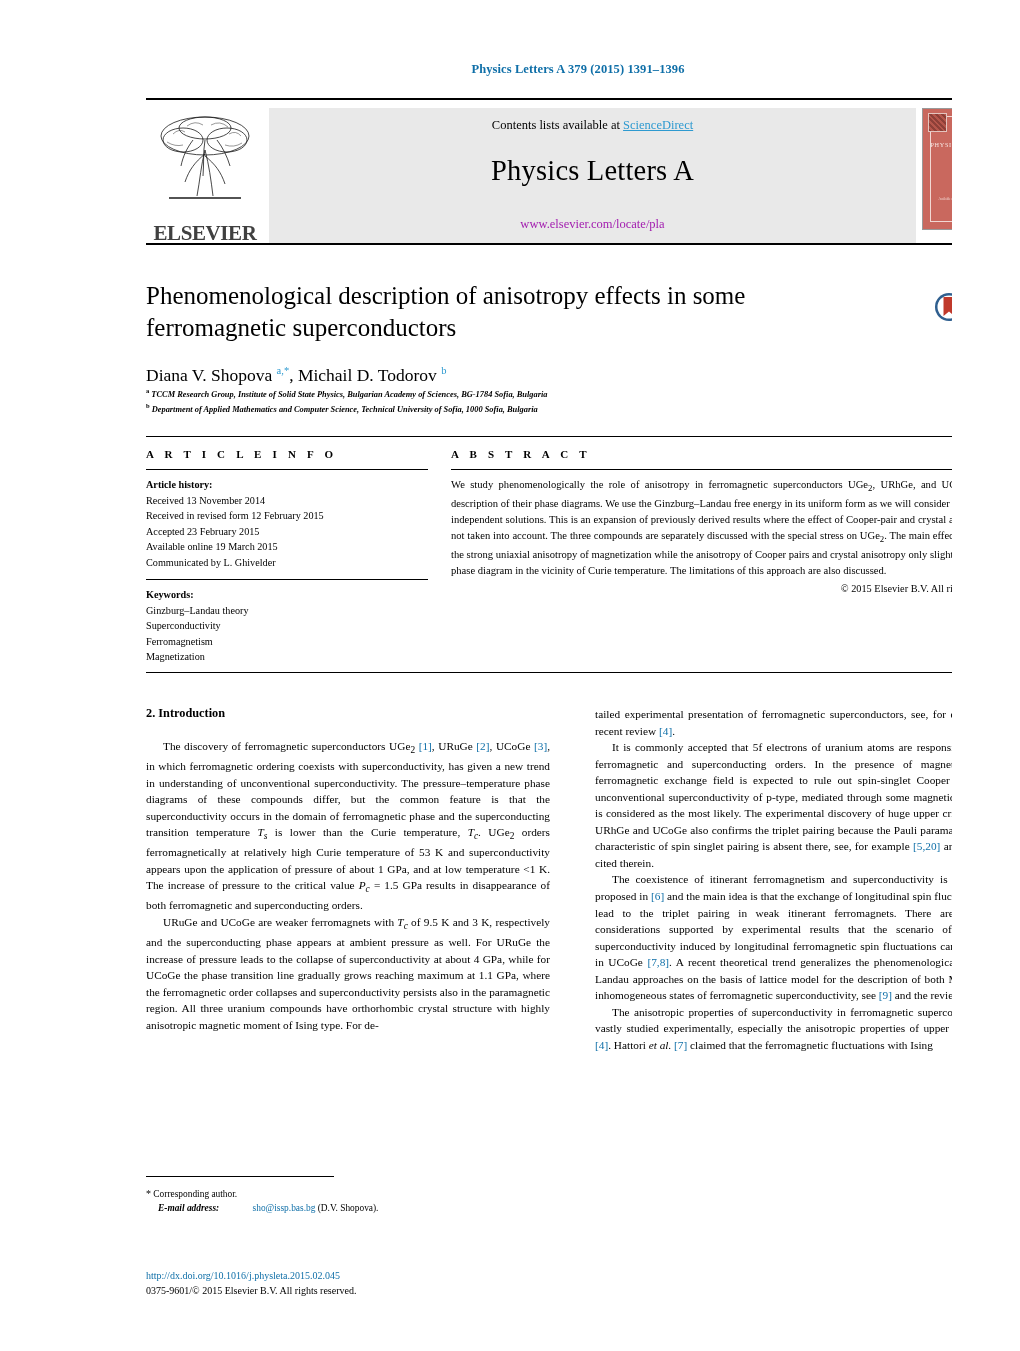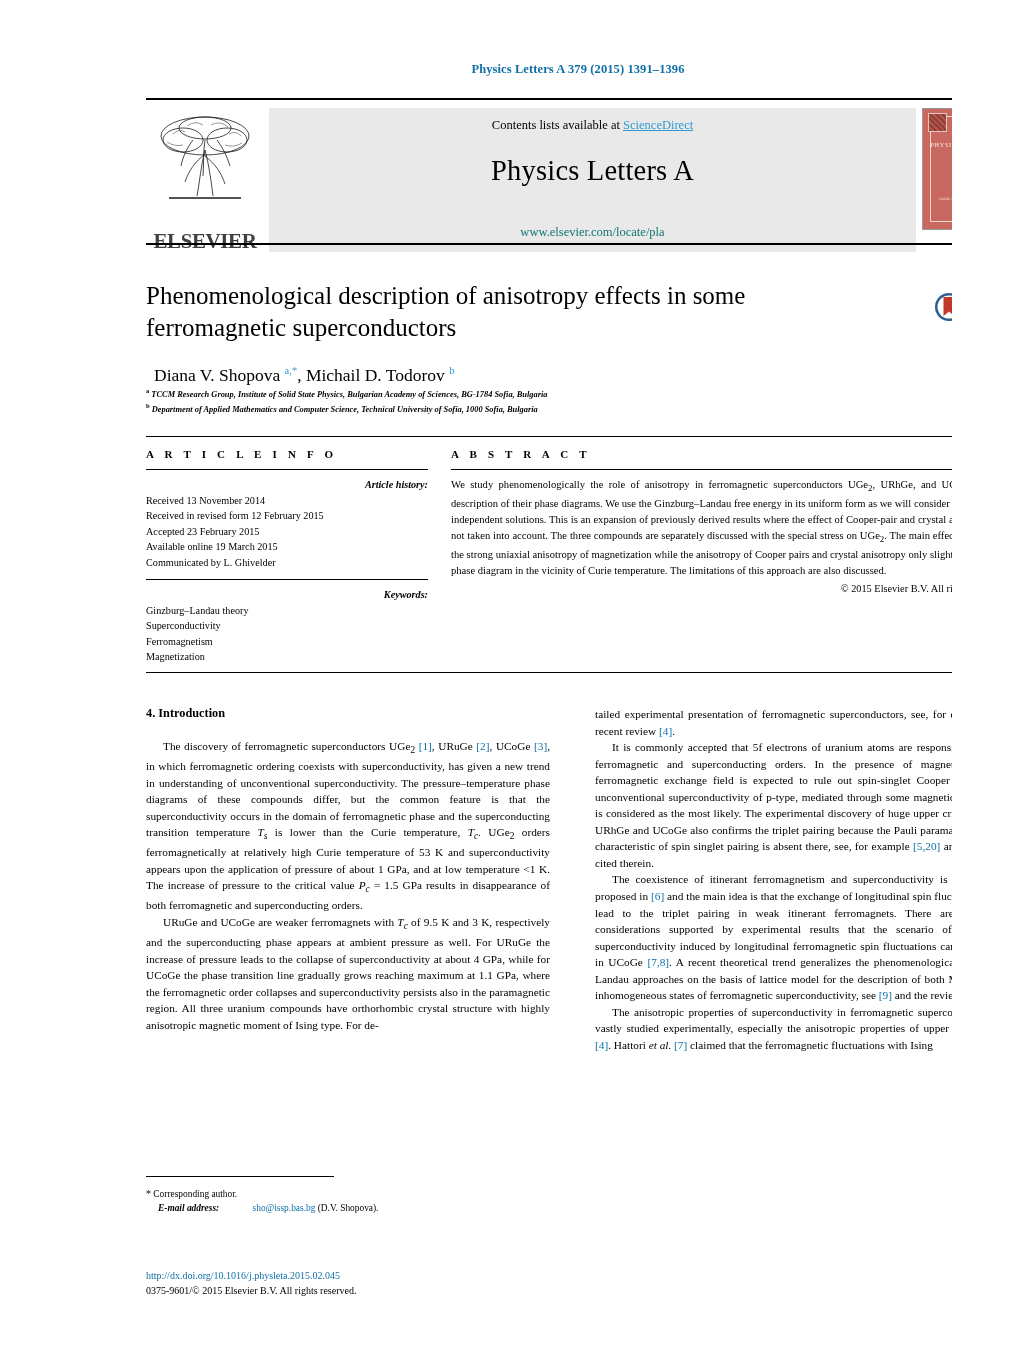--- a/index.html
+++ b/index.html
@@ -80,23 +80,23 @@
   }
   .contents-line .sd {
     color: #2e9ad0;
   }
   .journal-title {
     font-size: 28.5px;
     margin-top: 22px;
     letter-spacing: 0.2px;
   }
   .journal-url {
-    margin-top: 38px;
+    margin-top: 30px;
     font-size: 12.5px;
-    color: #0f766e;
+    color: #a21caf;
   }
   .cover-thumb {
     flex: 0 0 88px;
     width: 88px;
     height: 122px;
     border: 1px solid #999;
     background: #c9685e;
     position: relative;
     box-sizing: border-box;
   }
@@ -163,21 +163,20 @@
   }
   .paper-title {
     font-size: 25px;
     line-height: 1.26;
     font-weight: normal;
     margin: 0;
   }
   .authors {
     margin-top: 22px;
     font-size: 17.5px;
-    margin-left: 8px;
   }
   .authors sup {
     font-size: 10.5px;
     color: #2e9ad0;
     vertical-align: super;
   }
   .affils {
     position: absolute;
     top: 386px;
     left: 78px;
@@ -234,23 +233,21 @@
   }
   .thin-rule {
     border-top: 0.8px solid #000;
     margin-bottom: 7px;
   }
   .info-group {
     font-size: 10.2px;
     line-height: 1.52;
   }
   .info-group .lbl {
-    font-style: italic;
-    font-weight: bold;
-    text-align: right;
+    font-weight: bold;
   }
   .info-gap { height: 9px; }
   .abstract-text {
     font-size: 10.6px;
     line-height: 1.53;
     text-align: justify;
   }
   .copyright {
     margin-top: 4px;
     font-size: 10.3px;
@@ -427,21 +424,21 @@
   <div class="abs-col">
     <div class="sec-head">A B S T R A C T</div>
     <div class="thin-rule"></div>
     <div class="abstract-text">We study phenomenologically the role of anisotropy in ferromagnetic superconductors UGe<sub>2</sub>, URhGe, and UCoGe for the description of their phase diagrams. We use the Ginzburg–Landau free energy in its uniform form as we will consider only spatially independent solutions. This is an expansion of previously derived results where the effect of Cooper-pair and crystal anisotropies is not taken into account. The three compounds are separately discussed with the special stress on UGe<sub>2</sub>. The main effect comes from the strong uniaxial anisotropy of magnetization while the anisotropy of Cooper pairs and crystal anisotropy only slightly change the phase diagram in the vicinity of Curie temperature. The limitations of this approach are also discussed.</div>
     <div class="copyright">© 2015 Elsevier B.V. All rights reserved.</div>
   </div>
 
   <div class="body-rule"></div>
 
   <div class="col-left">
-    <h2 class="sect-title">4. Introduction</h2>
+    <h2 class="sect-title">2. Introduction</h2>
     <p class="body">The discovery of ferromagnetic superconductors UGe<sub>2</sub> <span class="ref">[1]</span>, URuGe <span class="ref">[2]</span>, UCoGe <span class="ref">[3]</span>, in which ferromagnetic ordering coexists with superconductivity, has given a new trend in understanding of unconventional superconductivity. The pressure–temperature phase diagrams of these compounds differ, but the common feature is that the superconductivity occurs in the domain of ferromagnetic phase and the superconducting transition temperature <var>T<sub>s</sub></var> is lower than the Curie temperature, <var>T<sub>c</sub></var>. UGe<sub>2</sub> orders ferromagnetically at relatively high Curie temperature of 53 K and superconductivity appears upon the application of pressure of about 1 GPa, and at low temperature &lt;1 K. The increase of pressure to the critical value <var>P<sub>c</sub></var> = 1.5 GPa results in disappearance of both ferromagnetic and superconducting orders.</p>
     <p class="body">URuGe and UCoGe are weaker ferromagnets with <var>T<sub>c</sub></var> of 9.5 K and 3 K, respectively and the superconducting phase appears at ambient pressure as well. For URuGe the increase of pressure leads to the collapse of superconductivity at about 4 GPa, while for UCoGe the phase transition line gradually grows reaching maximum at 1.1 GPa, where the ferromagnetic order collapses and superconductivity persists also in the paramagnetic region. All three uranium compounds have orthorhombic crystal structure with highly anisotropic magnetic moment of Ising type. For de-</p>
   </div>
 
   <div class="col-right">
     <p class="body cont">tailed experimental presentation of ferromagnetic superconductors, see, for example, the recent review <span class="ref">[4]</span>.</p>
     <p class="body">It is commonly accepted that 5f electrons of uranium atoms are responsible for both ferromagnetic and superconducting orders. In the presence of magnetization, the ferromagnetic exchange field is expected to rule out spin-singlet Cooper pairing and unconventional superconductivity of p-type, mediated through some magnetic mechanism is considered as the most likely. The experimental discovery of huge upper critical field in URhGe and UCoGe also confirms the triplet pairing because the Pauli paramagnetic effect characteristic of spin singlet pairing is absent there, see, for example <span class="ref">[5,20]</span> and the papers cited therein.</p>
     <p class="body">The coexistence of itinerant ferromagnetism and superconductivity is theoretically proposed in <span class="ref">[6]</span> and the main idea is that the exchange of longitudinal spin fluctuations may lead to the triplet pairing in weak itinerant ferromagnets. There are theoretical considerations supported by experimental results that the scenario of spin-triplet superconductivity induced by longitudinal ferromagnetic spin fluctuations can be realized in UCoGe <span class="ref">[7,8]</span>. A recent theoretical trend generalizes the phenomenological Ginzburg–Landau approaches on the basis of lattice model for the description of both Meissner and inhomogeneous states of ferromagnetic superconductivity, see <span class="ref">[9]</span> and the review <span class="ref">[10]</span>.</p>
     <p class="body">The anisotropic properties of superconductivity in ferromagnetic superconductors are vastly studied experimentally, especially the anisotropic properties of upper critical field <span class="ref">[4]</span>. Hattori <i>et al.</i> <span class="ref">[7]</span> claimed that the ferromagnetic fluctuations with Ising</p>
   </div>

